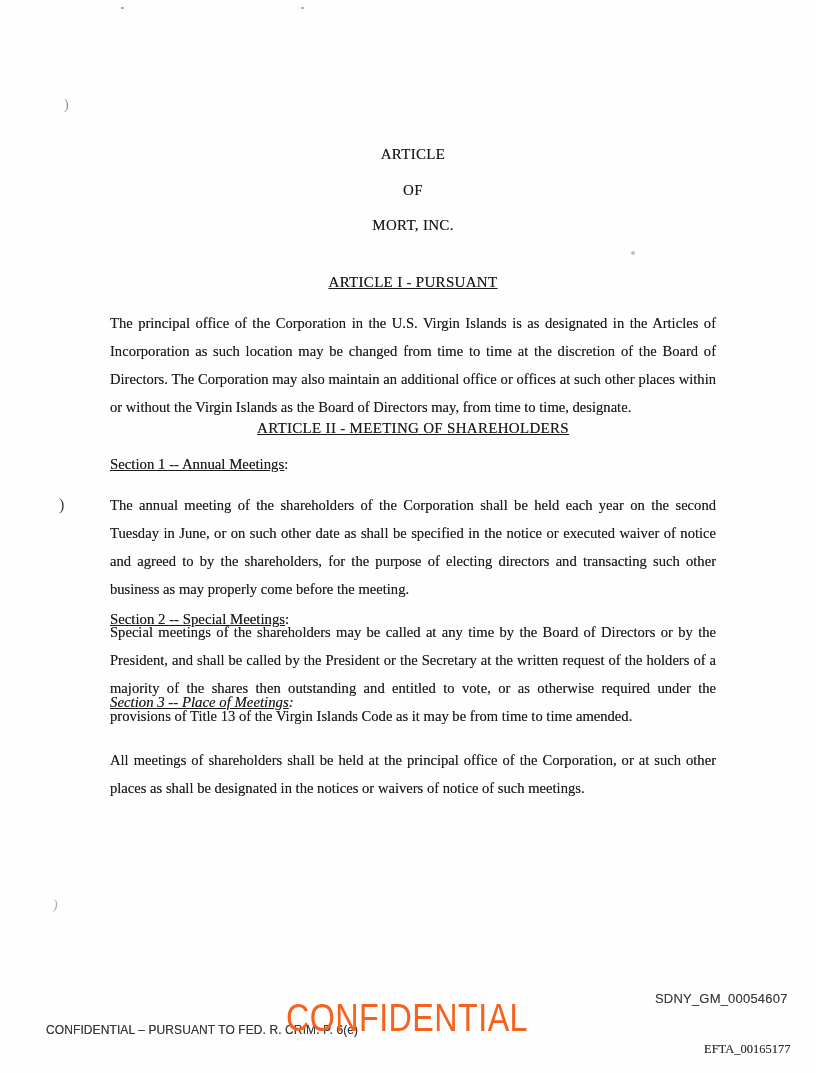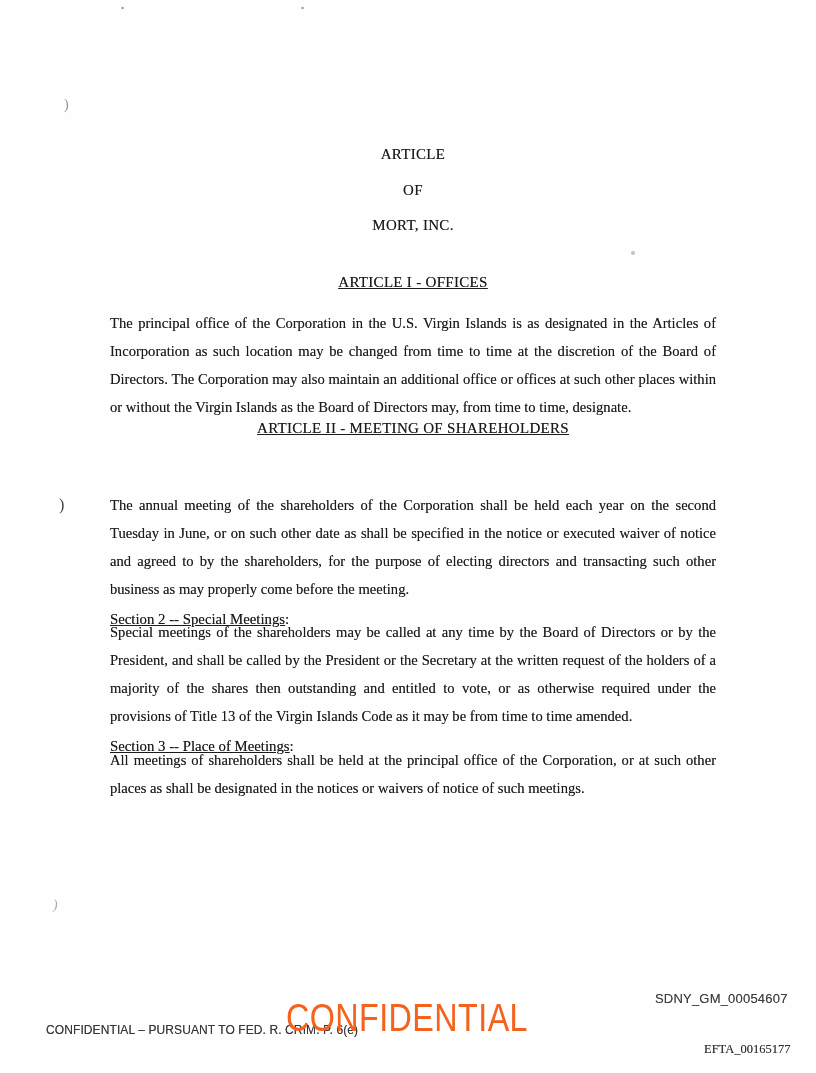--- a/index.html
+++ b/index.html
@@ -125,36 +125,39 @@
 
   <div class="margin-mark" style="left:64px; top:97px; opacity:.65;">)</div>
   <div class="margin-mark" style="left:59px; top:496px; font-size:16px; color:#3f3f3f;">)</div>
   <div class="margin-mark" style="left:53px; top:897px; opacity:.5; transform:skewX(-8deg);">)</div>
 
   <div class="col title-line" style="top:146px;">ARTICLE</div>
   <div class="col title-line" style="top:182px;">OF</div>
   <div class="col title-line" style="top:217px;">MORT, INC.</div>
 
   <div class="col article-heading" style="top:274px;">
-    <span>ARTICLE I - OFFICES</span>
+    <span>ARTICLE I - PURSUANT</span>
   </div>
   <div class="col body-para" style="top:309px;">The principal office of the Corporation in the U.S. Virgin Islands is as designated in the Articles of Incorporation as such location may be changed from time to time at the discretion of the Board of Directors.  The Corporation may also maintain an additional office or offices at such other places within or without the Virgin Islands as the Board of Directors may, from time to time, designate.</div>
 
   <div class="col article-heading" style="top:420px;">
     <span>ARTICLE II - MEETING OF SHAREHOLDERS</span>
   </div>
 
+  <div class="col section-heading" style="top:456px;">
+    <span class="u">Section 1 -- Annual Meetings</span><span>:</span>
+  </div>
   <div class="col body-para" style="top:491px;">The annual meeting of the shareholders of the Corporation shall be held each year on the second Tuesday in June, or on such other date as shall be specified in the notice or executed waiver of notice and agreed to by the shareholders, for the purpose of electing directors and transacting such other business as may properly come before the meeting.</div>
 
   <div class="col section-heading" style="top:611px;">
     <span class="u">Section 2 -- Special Meetings</span><span>:</span>
   </div>
   <div class="col body-para" style="top:618px;">Special meetings of the shareholders may be called at any time by the Board of Directors or by the President, and shall be called by the President or the Secretary at the written request of the holders of a majority of the shares then outstanding and entitled to vote, or as otherwise required under the provisions of Title 13 of the Virgin Islands Code as it may be from time to time amended.</div>
 
-  <div class="col section-heading" style="top:738px;">
+  <div class="col section-heading" style="top:694px;font-style:italic;">
     <span class="u">Section 3 -- Place of Meetings</span><span>:</span>
   </div>
   <div class="col body-para" style="top:746px;">All meetings of shareholders shall be held at the principal office of the Corporation, or at such other places as shall be designated in the notices or waivers of notice of such meetings.</div>
 
   <div class="bates-top">SDNY_GM_00054607</div>
 
   <div class="rule6e">CONFIDENTIAL – PURSUANT TO FED. R. CRIM. P. 6(e)</div>
 
   <div class="watermark" style="color: rgb(244, 98, 29);">CONFIDENTIAL</div>
 

